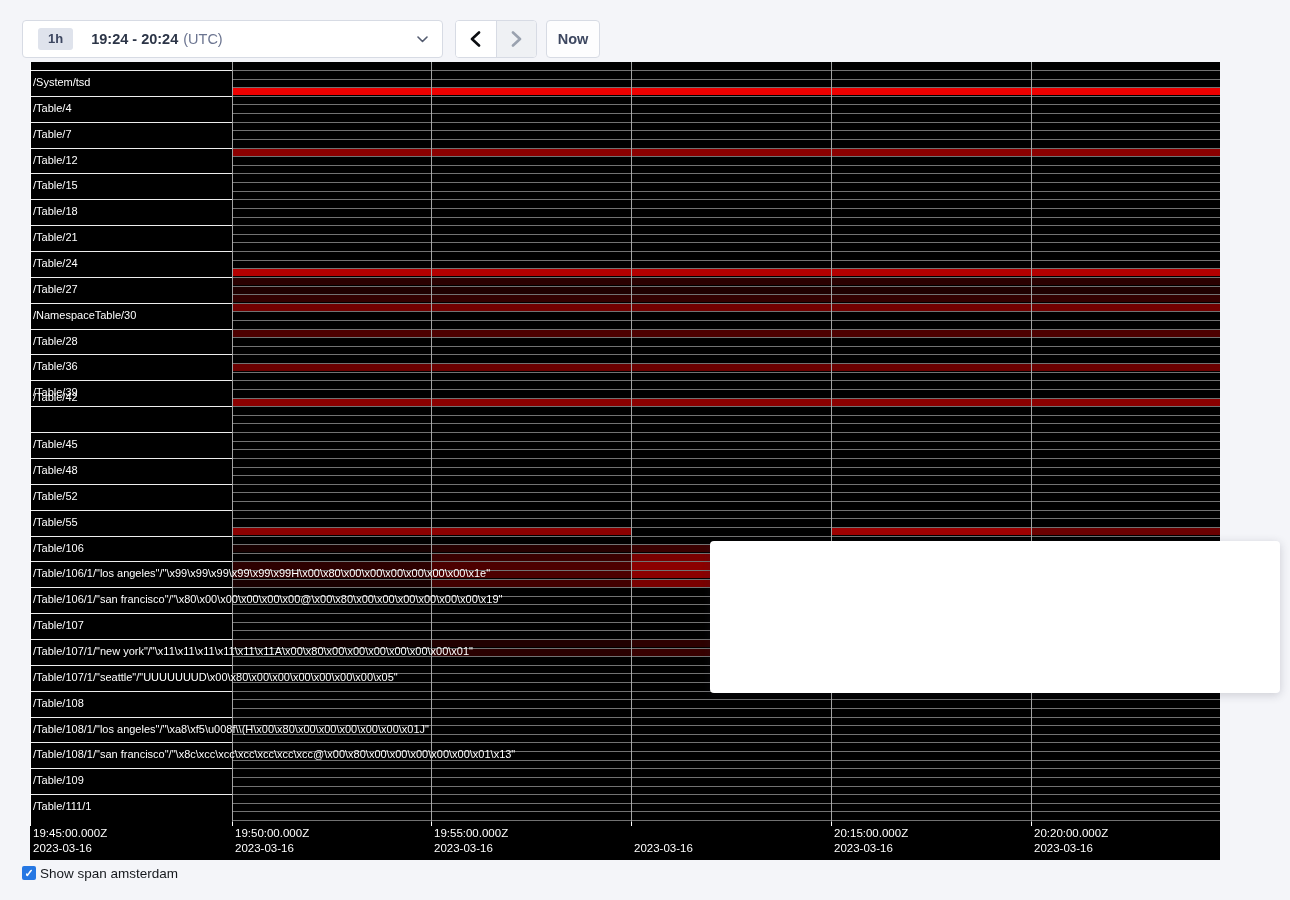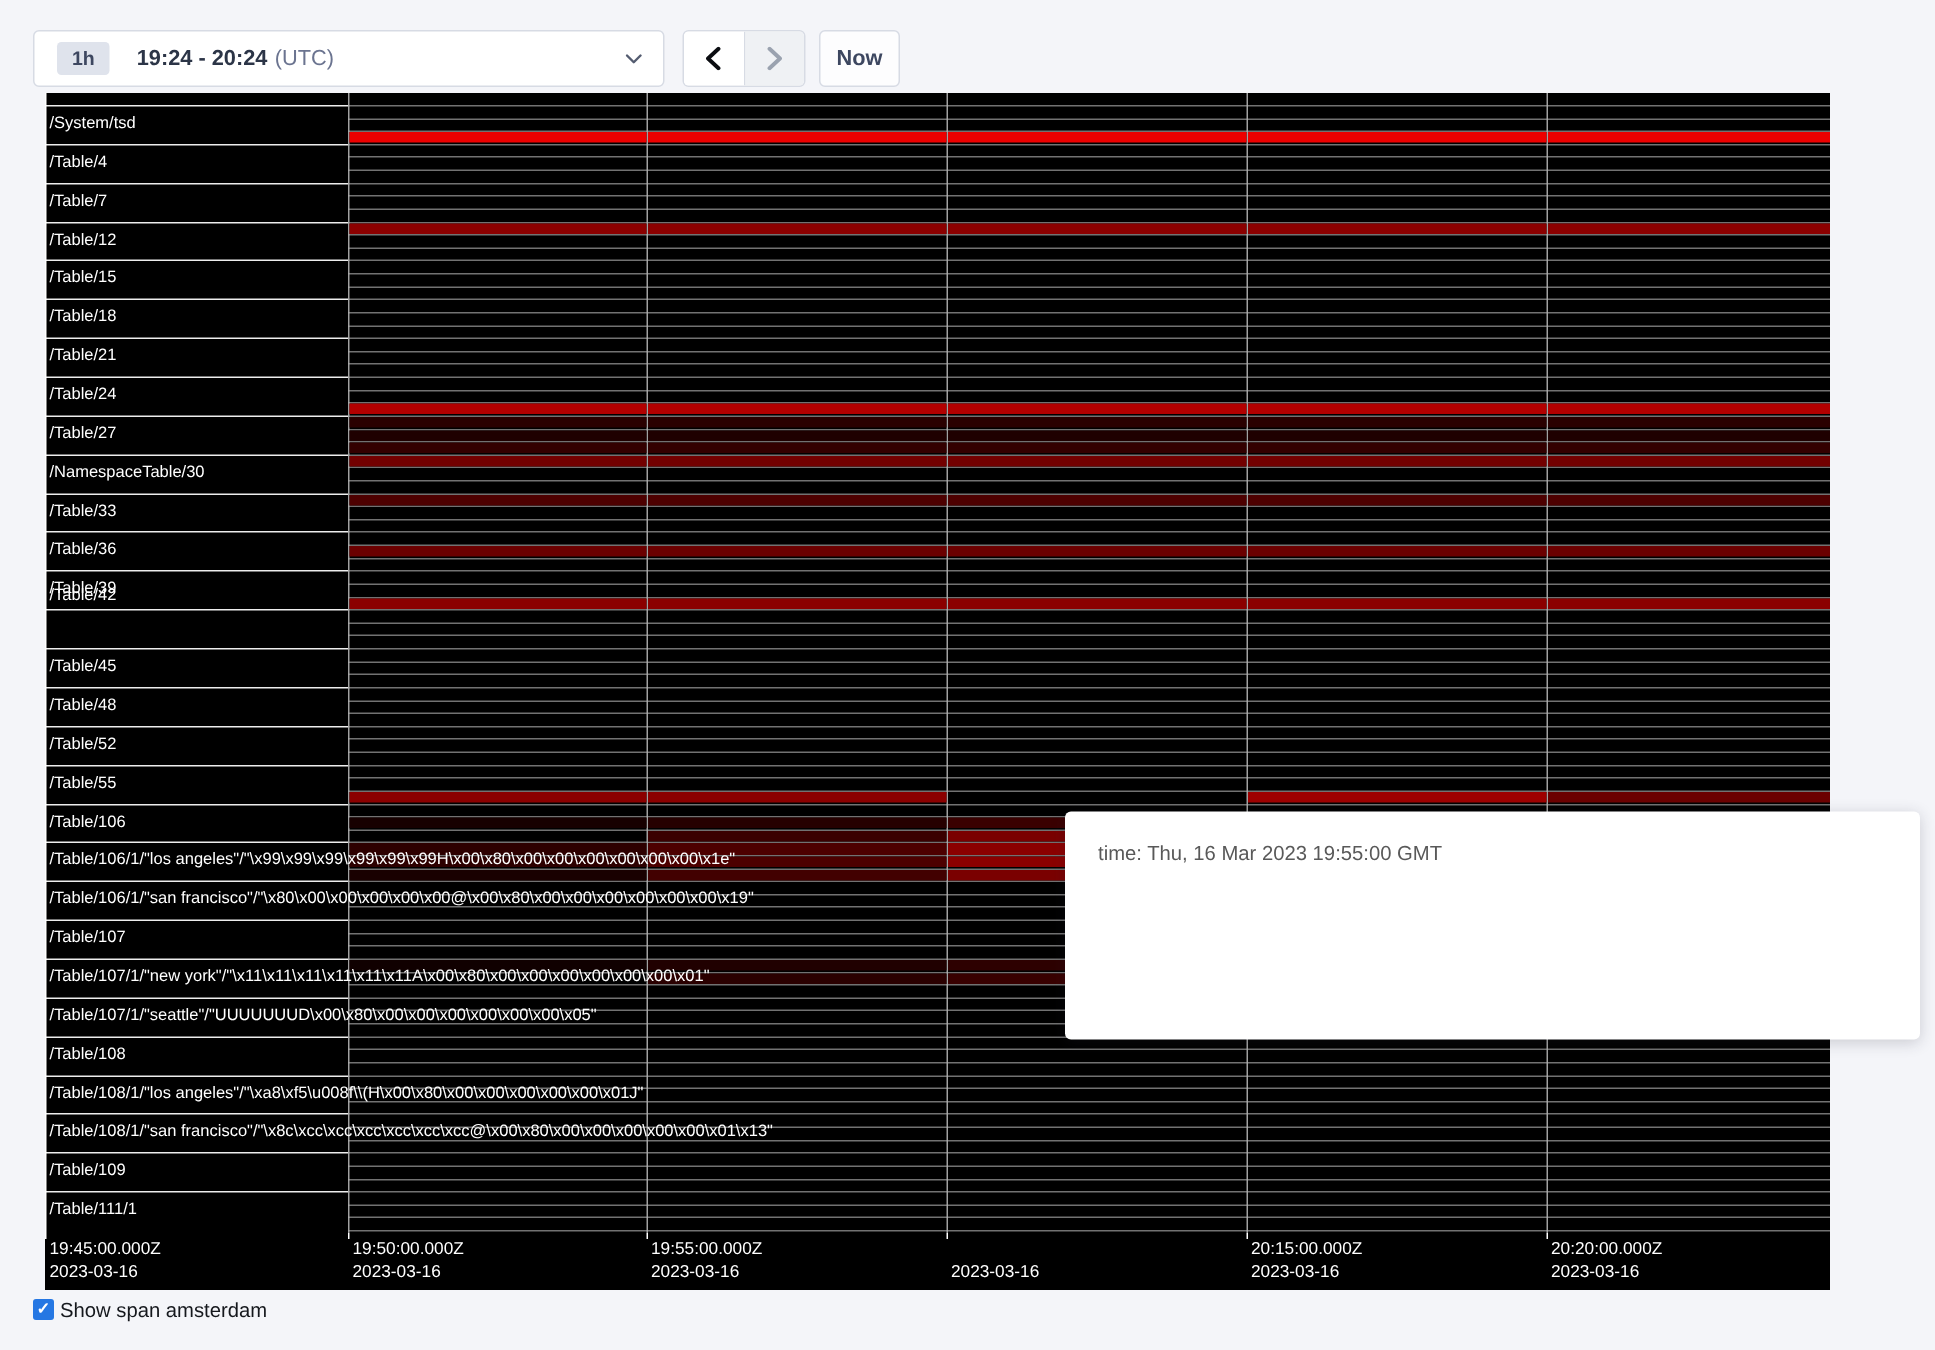--- a/index.html
+++ b/index.html
@@ -308,21 +308,21 @@
     <div class="abs row-label" style="left: 3px; top: 14px;">/System/tsd</div>
     <div class="abs row-label" style="left: 3px; top: 39.862px;">/Table/4</div>
     <div class="abs row-label" style="left: 3px; top: 65.724px;">/Table/7</div>
     <div class="abs row-label" style="left: 3px; top: 91.586px;">/Table/12</div>
     <div class="abs row-label" style="left: 3px; top: 117.448px;">/Table/15</div>
     <div class="abs row-label" style="left: 3px; top: 143.31px;">/Table/18</div>
     <div class="abs row-label" style="left: 3px; top: 169.172px;">/Table/21</div>
     <div class="abs row-label" style="left: 3px; top: 195.034px;">/Table/24</div>
     <div class="abs row-label" style="left: 3px; top: 220.896px;">/Table/27</div>
     <div class="abs row-label" style="left: 3px; top: 246.758px;">/NamespaceTable/30</div>
-    <div class="abs row-label" style="left: 3px; top: 272.62px;">/Table/33</div>
+    <div class="abs row-label" style="left: 3px; top: 272.62px;">/Table/28</div>
     <div class="abs row-label" style="left: 3px; top: 298.482px;">/Table/36</div>
     <div class="abs row-label" style="left: 3px; top: 324.344px;">/Table/39</div>
     <div class="abs row-label" style="left: 3px; top: 329px;">/Table/42</div>
     <div class="abs row-label" style="left: 3px; top: 376.068px;">/Table/45</div>
     <div class="abs row-label" style="left: 3px; top: 401.93px;">/Table/48</div>
     <div class="abs row-label" style="left: 3px; top: 427.792px;">/Table/52</div>
     <div class="abs row-label" style="left: 3px; top: 453.654px;">/Table/55</div>
     <div class="abs row-label" style="left: 3px; top: 479.516px;">/Table/106</div>
     <div class="abs row-label" style="left: 3px; top: 505.378px;">/Table/106/1/"los angeles"/"\x99\x99\x99\x99\x99\x99H\x00\x80\x00\x00\x00\x00\x00\x00\x1e"</div>
     <div class="abs row-label" style="left: 3px; top: 531.24px;">/Table/106/1/"san francisco"/"\x80\x00\x00\x00\x00\x00@\x00\x80\x00\x00\x00\x00\x00\x00\x19"</div>
@@ -348,19 +348,18 @@
     <div class="abs axis-label" style="left: 604px; top: 779px;">2023-03-16</div>
     <div class="abs axis-tickmark" style="left: 801px; top: 760px;"></div>
     <div class="abs axis-label" style="left: 804px; top: 764px;">20:15:00.000Z</div>
     <div class="abs axis-label" style="left: 804px; top: 779px;">2023-03-16</div>
     <div class="abs axis-tickmark" style="left: 1001px; top: 760px;"></div>
     <div class="abs axis-label" style="left: 1004px; top: 764px;">20:20:00.000Z</div>
     <div class="abs axis-label" style="left: 1004px; top: 779px;">2023-03-16</div>
   </div>
 
 <div class="abs tooltip">
-  <div class="tline">time: Thu, 16 Mar 2023 19:55:00 GMT</div>
 </div>
 
 <div class="abs span-toggle">
   <span class="cbx" role="checkbox" aria-checked="true">✓</span>
   <span class="cbx-label">Show span amsterdam</span>
 </div>
 
 </body></html>

